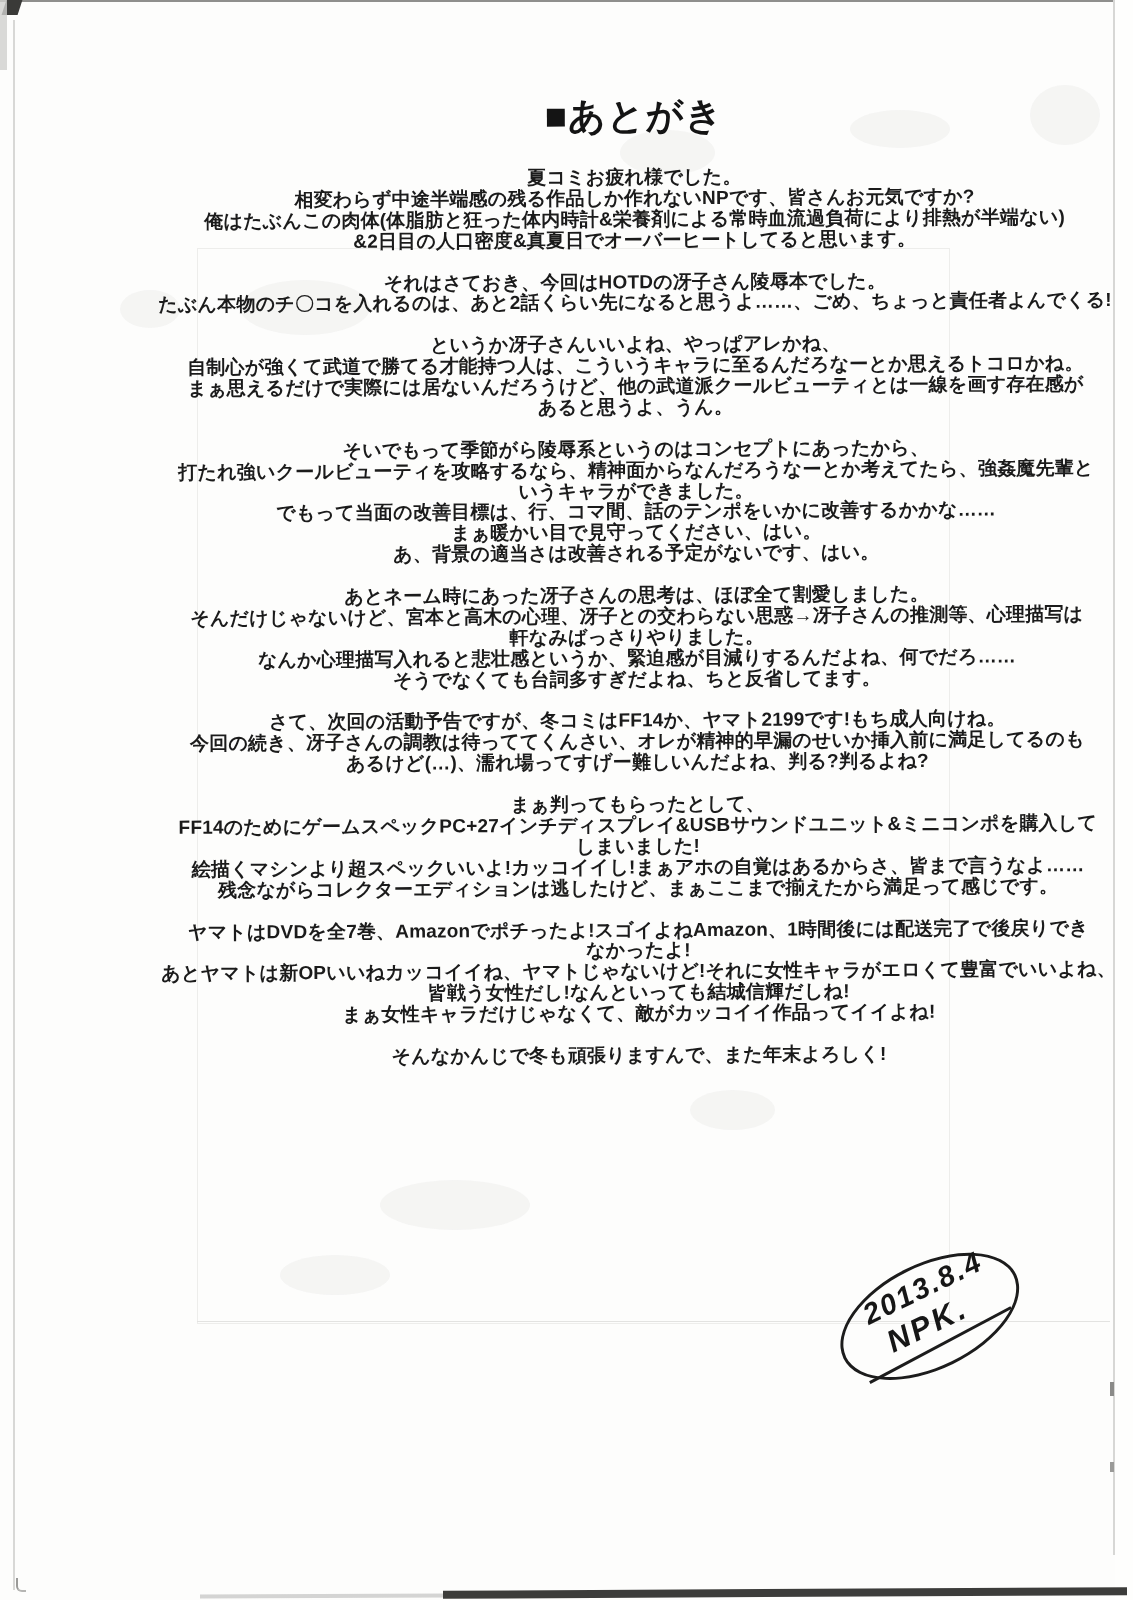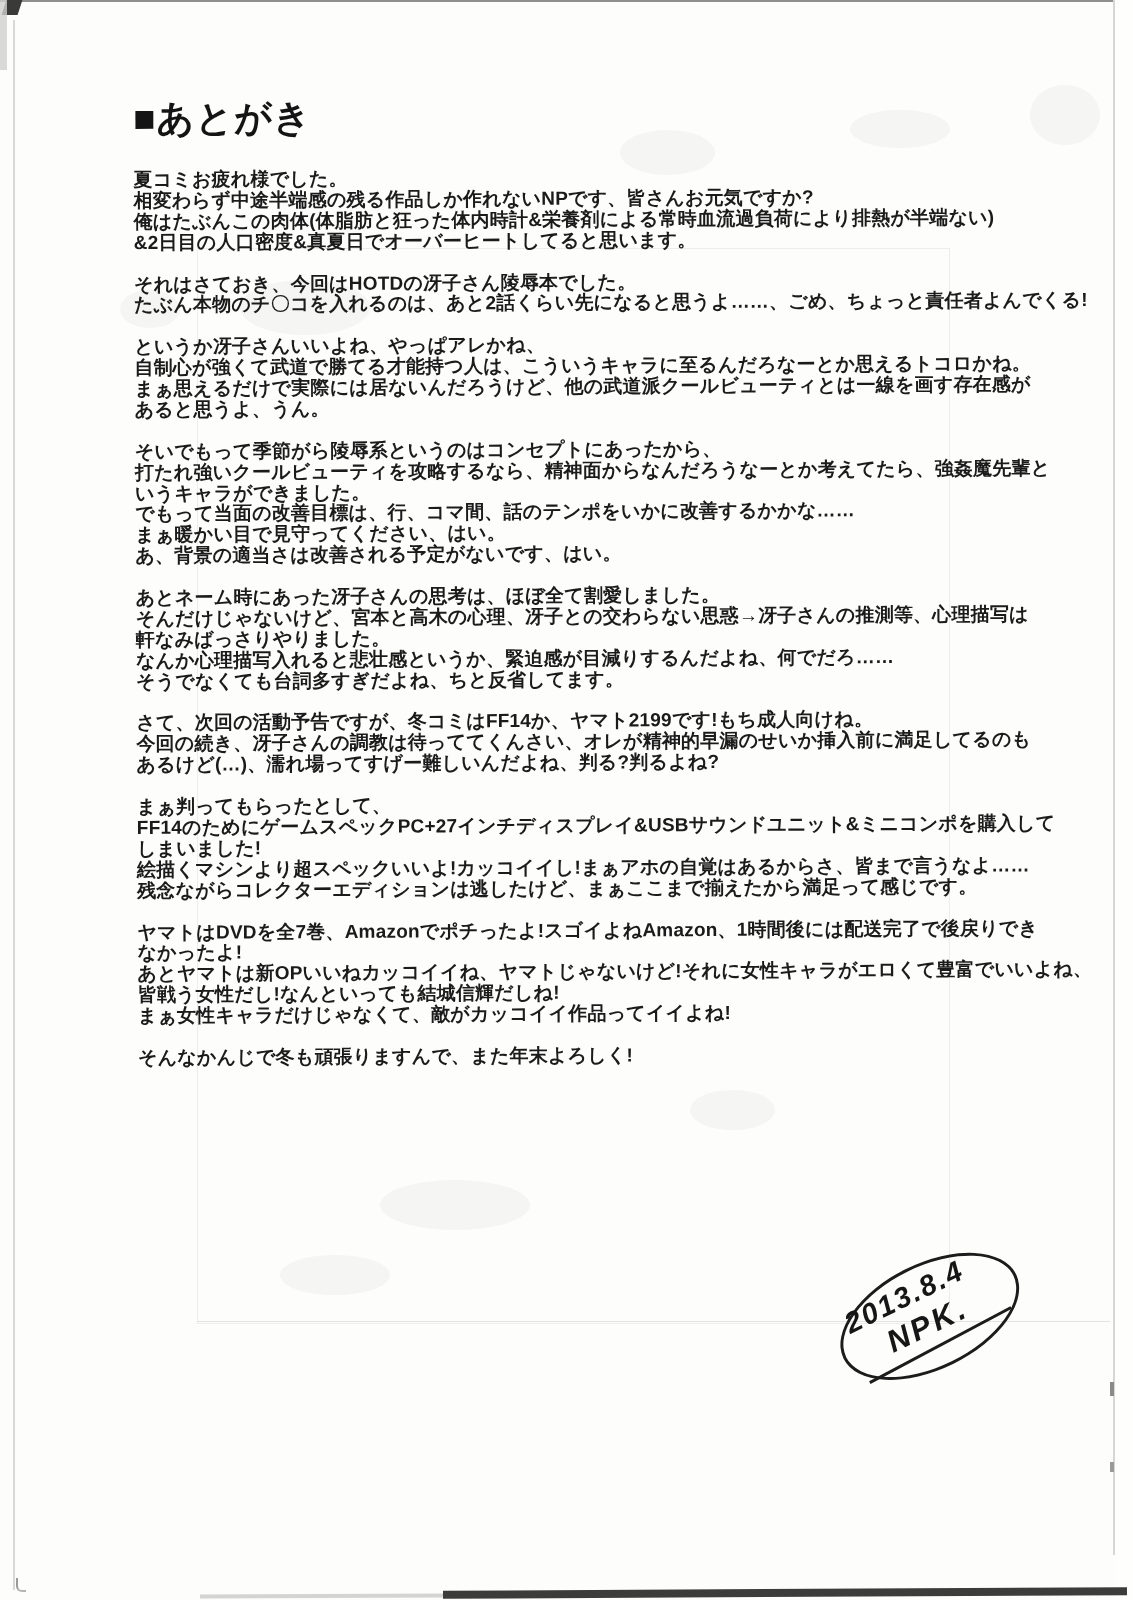--- a/index.html
+++ b/index.html
@@ -3,21 +3,21 @@
 <meta charset="utf-8">
 <style>
   html,body{margin:0;padding:0;}
   body{
     width:1133px;height:1600px;overflow:hidden;
     background:#f4f4f2;
     font-family:"Liberation Sans","DejaVu Sans",sans-serif;
   }
   .page{
     position:relative;width:1133px;height:1600px;overflow:hidden;
-    background:#fdfdfc;color:#1b1b1b;
+    background:#fdfdfc;color:#1b1b1b;text-align:center;
   }
   
   .edge-top{position:absolute;left:0;top:0;width:1133px;height:2px;background:#6a6a68;opacity:.75;}
   .edge-top-corner{position:absolute;left:4px;top:0;width:16px;height:15px;background:#3a3a38;transform:skewX(-18deg);}
   .edge-left{position:absolute;left:13px;top:20px;width:2px;height:1570px;background:#d8d8d6;}
   .edge-left-dark{position:absolute;left:0;top:0;width:7px;height:70px;background:#cfcfcd;opacity:.8;}
   .edge-right{position:absolute;left:1113px;top:0;width:2px;height:1555px;background:#d7d7d5;}
   .edge-right-strip{position:absolute;left:1115px;top:0;width:18px;height:1600px;background:#fefefd;}
   .edge-right-dash1{position:absolute;left:1110px;top:1382px;width:4px;height:14px;background:#8a8a88;}
   .edge-right-dash2{position:absolute;left:1110px;top:1462px;width:4px;height:10px;background:#9a9a98;}

